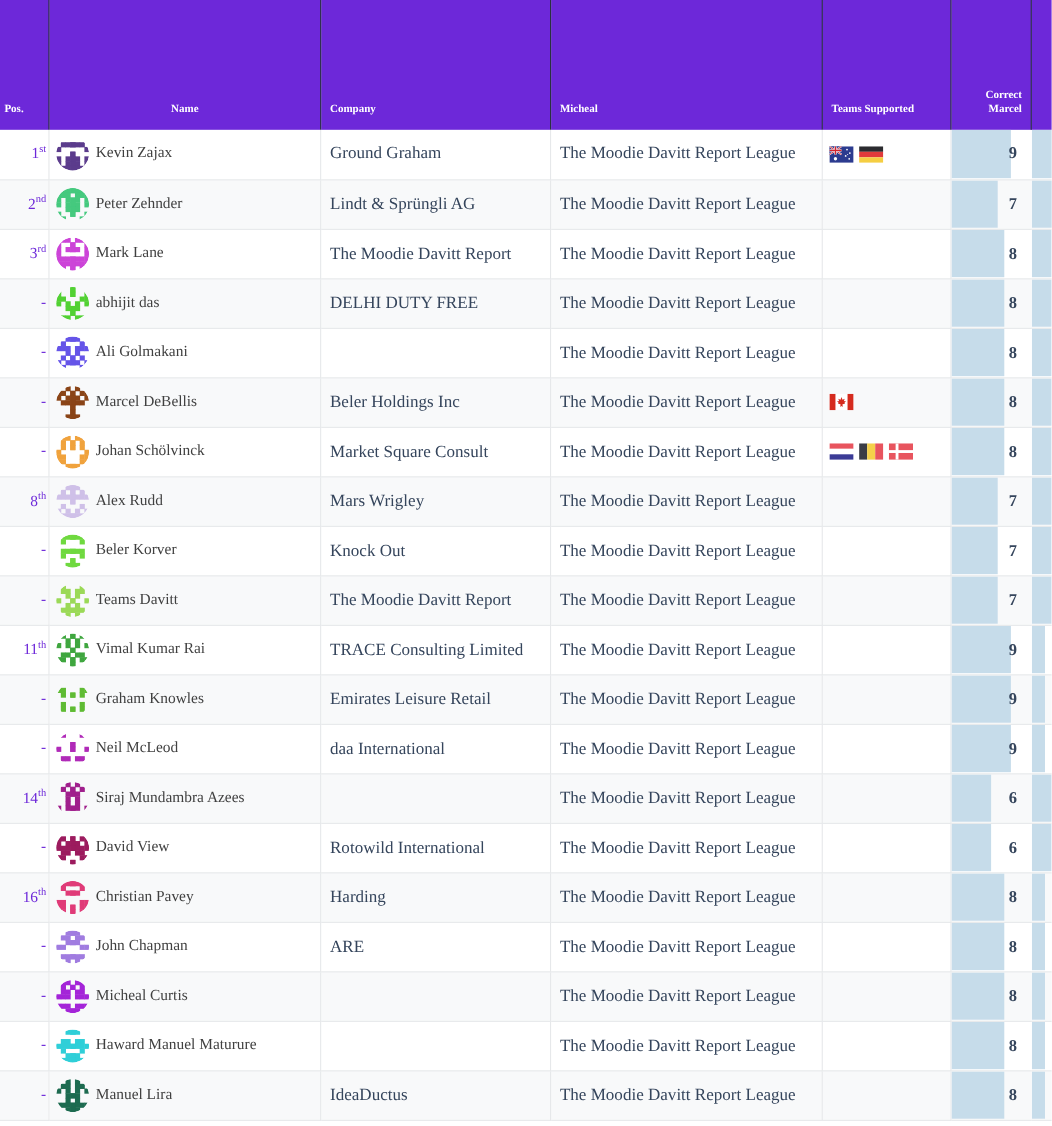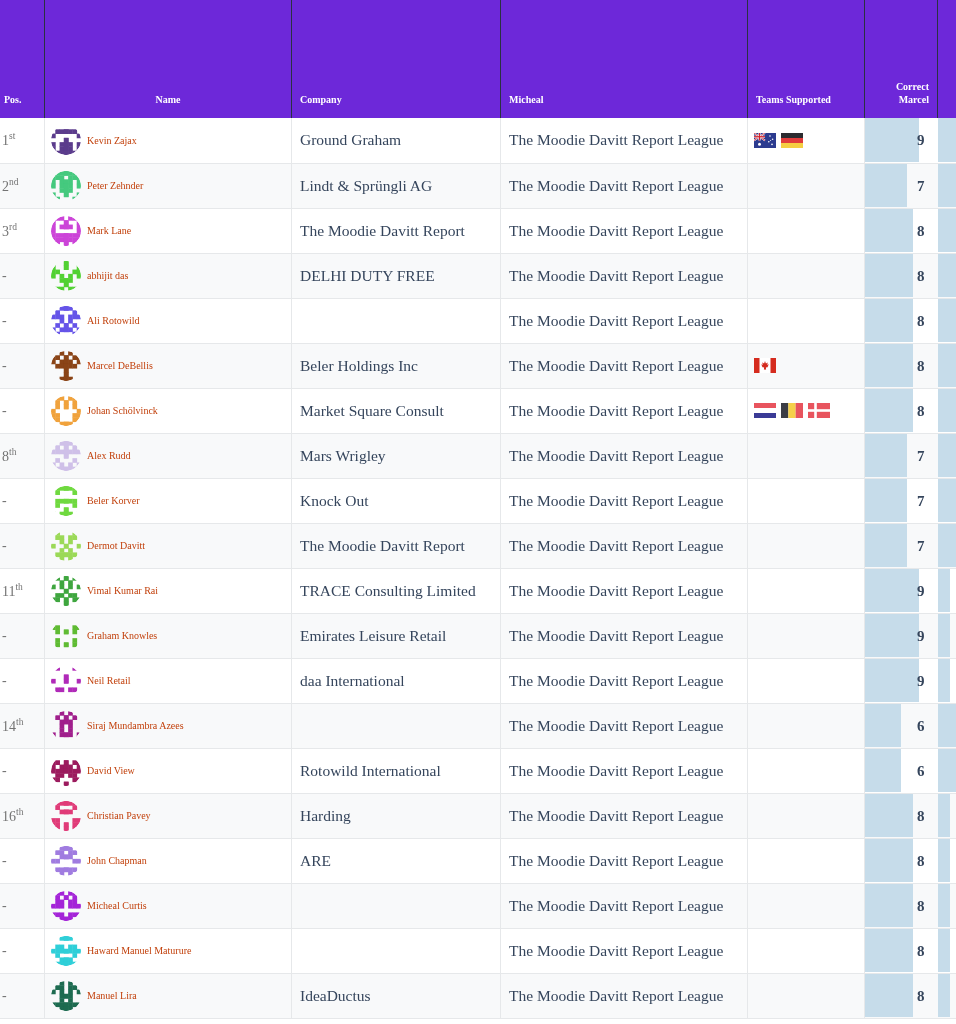--- a/index.html
+++ b/index.html
@@ -51,24 +51,24 @@
     border-bottom: 1px solid #e6e8ea;
     border-right: 1px solid #e6e8ea;
     font-size: 15.5px;
     padding: 0 8px;
     vertical-align: middle;
     color: #35455c;
     overflow: hidden;
     white-space: nowrap;
   }
   tbody td.td-pos {
-    text-align: left;
+    text-align: right;
     font-size: 14px;
     padding: 0 2px;
-    color: #737373;
+    color: #6d28d9;
   }
   tbody td.td-pos sup { font-size: 9.5px; vertical-align: super; }
   tbody td.td-name { padding-left: 6px; }
   tbody td.td-teams { padding: 0 6px; }
   tbody td.td-num {
     position: relative;
     text-align: right;
     font-weight: bold;
     font-size: 15px;
     padding: 0;
@@ -95,22 +95,22 @@
   .name-wrap { display: flex; align-items: center; gap: 6px; }
   .avatar {
     width: 30px; height: 30px;
     border-radius: 50%;
     flex: 0 0 30px;
     position: relative;
     overflow: hidden;
   }
   .avatar svg { display: block; width: 30px; height: 30px; }
   .name-link {
-    color: #c2410c;
-    font-size: 10px;
+    color: #404040;
+    font-size: 14px;
     text-decoration: none;
     white-space: nowrap;
   }
 
   
   .flags { display: flex; align-items: center; gap: 5px; }
   .flag {
     width: 22px; height: 15px;
     display: block;
     border: 0;
@@ -454,21 +454,21 @@
                   <rect x="25.71" y="21.43" width="4.69" height="4.69" fill="#6554e8"></rect>
                   <rect x="8.57" y="21.43" width="4.69" height="4.69" fill="#6554e8"></rect>
                   <rect x="17.14" y="21.43" width="4.69" height="4.69" fill="#6554e8"></rect>
                   <rect x="12.86" y="21.43" width="4.69" height="4.69" fill="#6554e8"></rect>
                   <rect x="12.86" y="21.43" width="4.69" height="4.69" fill="#6554e8"></rect>
                   <rect x="4.29" y="25.71" width="4.69" height="4.69" fill="#6554e8"></rect>
                   <rect x="21.43" y="25.71" width="4.69" height="4.69" fill="#6554e8"></rect>
                 </g>
               </svg>
             </span>
-            <a class="name-link" href="#">Ali Rotowild</a>
+            <a class="name-link" href="#">Ali Golmakani</a>
           </div>
         </td>
         <td></td>
         <td>The Moodie Davitt Report League</td>
         <td class="td-teams">
           <div class="flags"></div>
         </td>
         <td class="td-num td-cr">
           <div class="bar" style="width: 66.7%;"></div>
           <span class="numval">8</span>
@@ -779,21 +779,21 @@
                   <rect x="21.43" y="21.43" width="4.69" height="4.69" fill="#9bd957"></rect>
                   <rect x="8.57" y="21.43" width="4.69" height="4.69" fill="#9bd957"></rect>
                   <rect x="17.14" y="21.43" width="4.69" height="4.69" fill="#9bd957"></rect>
                   <rect x="12.86" y="21.43" width="4.69" height="4.69" fill="#9bd957"></rect>
                   <rect x="12.86" y="21.43" width="4.69" height="4.69" fill="#9bd957"></rect>
                   <rect x="8.57" y="25.71" width="4.69" height="4.69" fill="#9bd957"></rect>
                   <rect x="17.14" y="25.71" width="4.69" height="4.69" fill="#9bd957"></rect>
                 </g>
               </svg>
             </span>
-            <a class="name-link" href="#">Dermot Davitt</a>
+            <a class="name-link" href="#">Teams Davitt</a>
           </div>
         </td>
         <td>The Moodie Davitt Report</td>
         <td>The Moodie Davitt Report League</td>
         <td class="td-teams">
           <div class="flags"></div>
         </td>
         <td class="td-num td-cr">
           <div class="bar" style="width: 58.3%;"></div>
           <span class="numval">7</span>
@@ -933,21 +933,21 @@
                   <rect x="12.86" y="12.86" width="4.69" height="4.69" fill="#b02ab8"></rect>
                   <rect x="4.29" y="21.43" width="4.69" height="4.69" fill="#b02ab8"></rect>
                   <rect x="21.43" y="21.43" width="4.69" height="4.69" fill="#b02ab8"></rect>
                   <rect x="8.57" y="21.43" width="4.69" height="4.69" fill="#b02ab8"></rect>
                   <rect x="17.14" y="21.43" width="4.69" height="4.69" fill="#b02ab8"></rect>
                   <rect x="0.00" y="25.71" width="4.69" height="4.69" fill="#b02ab8"></rect>
                   <rect x="25.71" y="25.71" width="4.69" height="4.69" fill="#b02ab8"></rect>
                 </g>
               </svg>
             </span>
-            <a class="name-link" href="#">Neil Retail</a>
+            <a class="name-link" href="#">Neil McLeod</a>
           </div>
         </td>
         <td>daa International</td>
         <td>The Moodie Davitt Report League</td>
         <td class="td-teams">
           <div class="flags"></div>
         </td>
         <td class="td-num td-cr">
           <div class="bar" style="width: 75%;"></div>
           <span class="numval">9</span>

